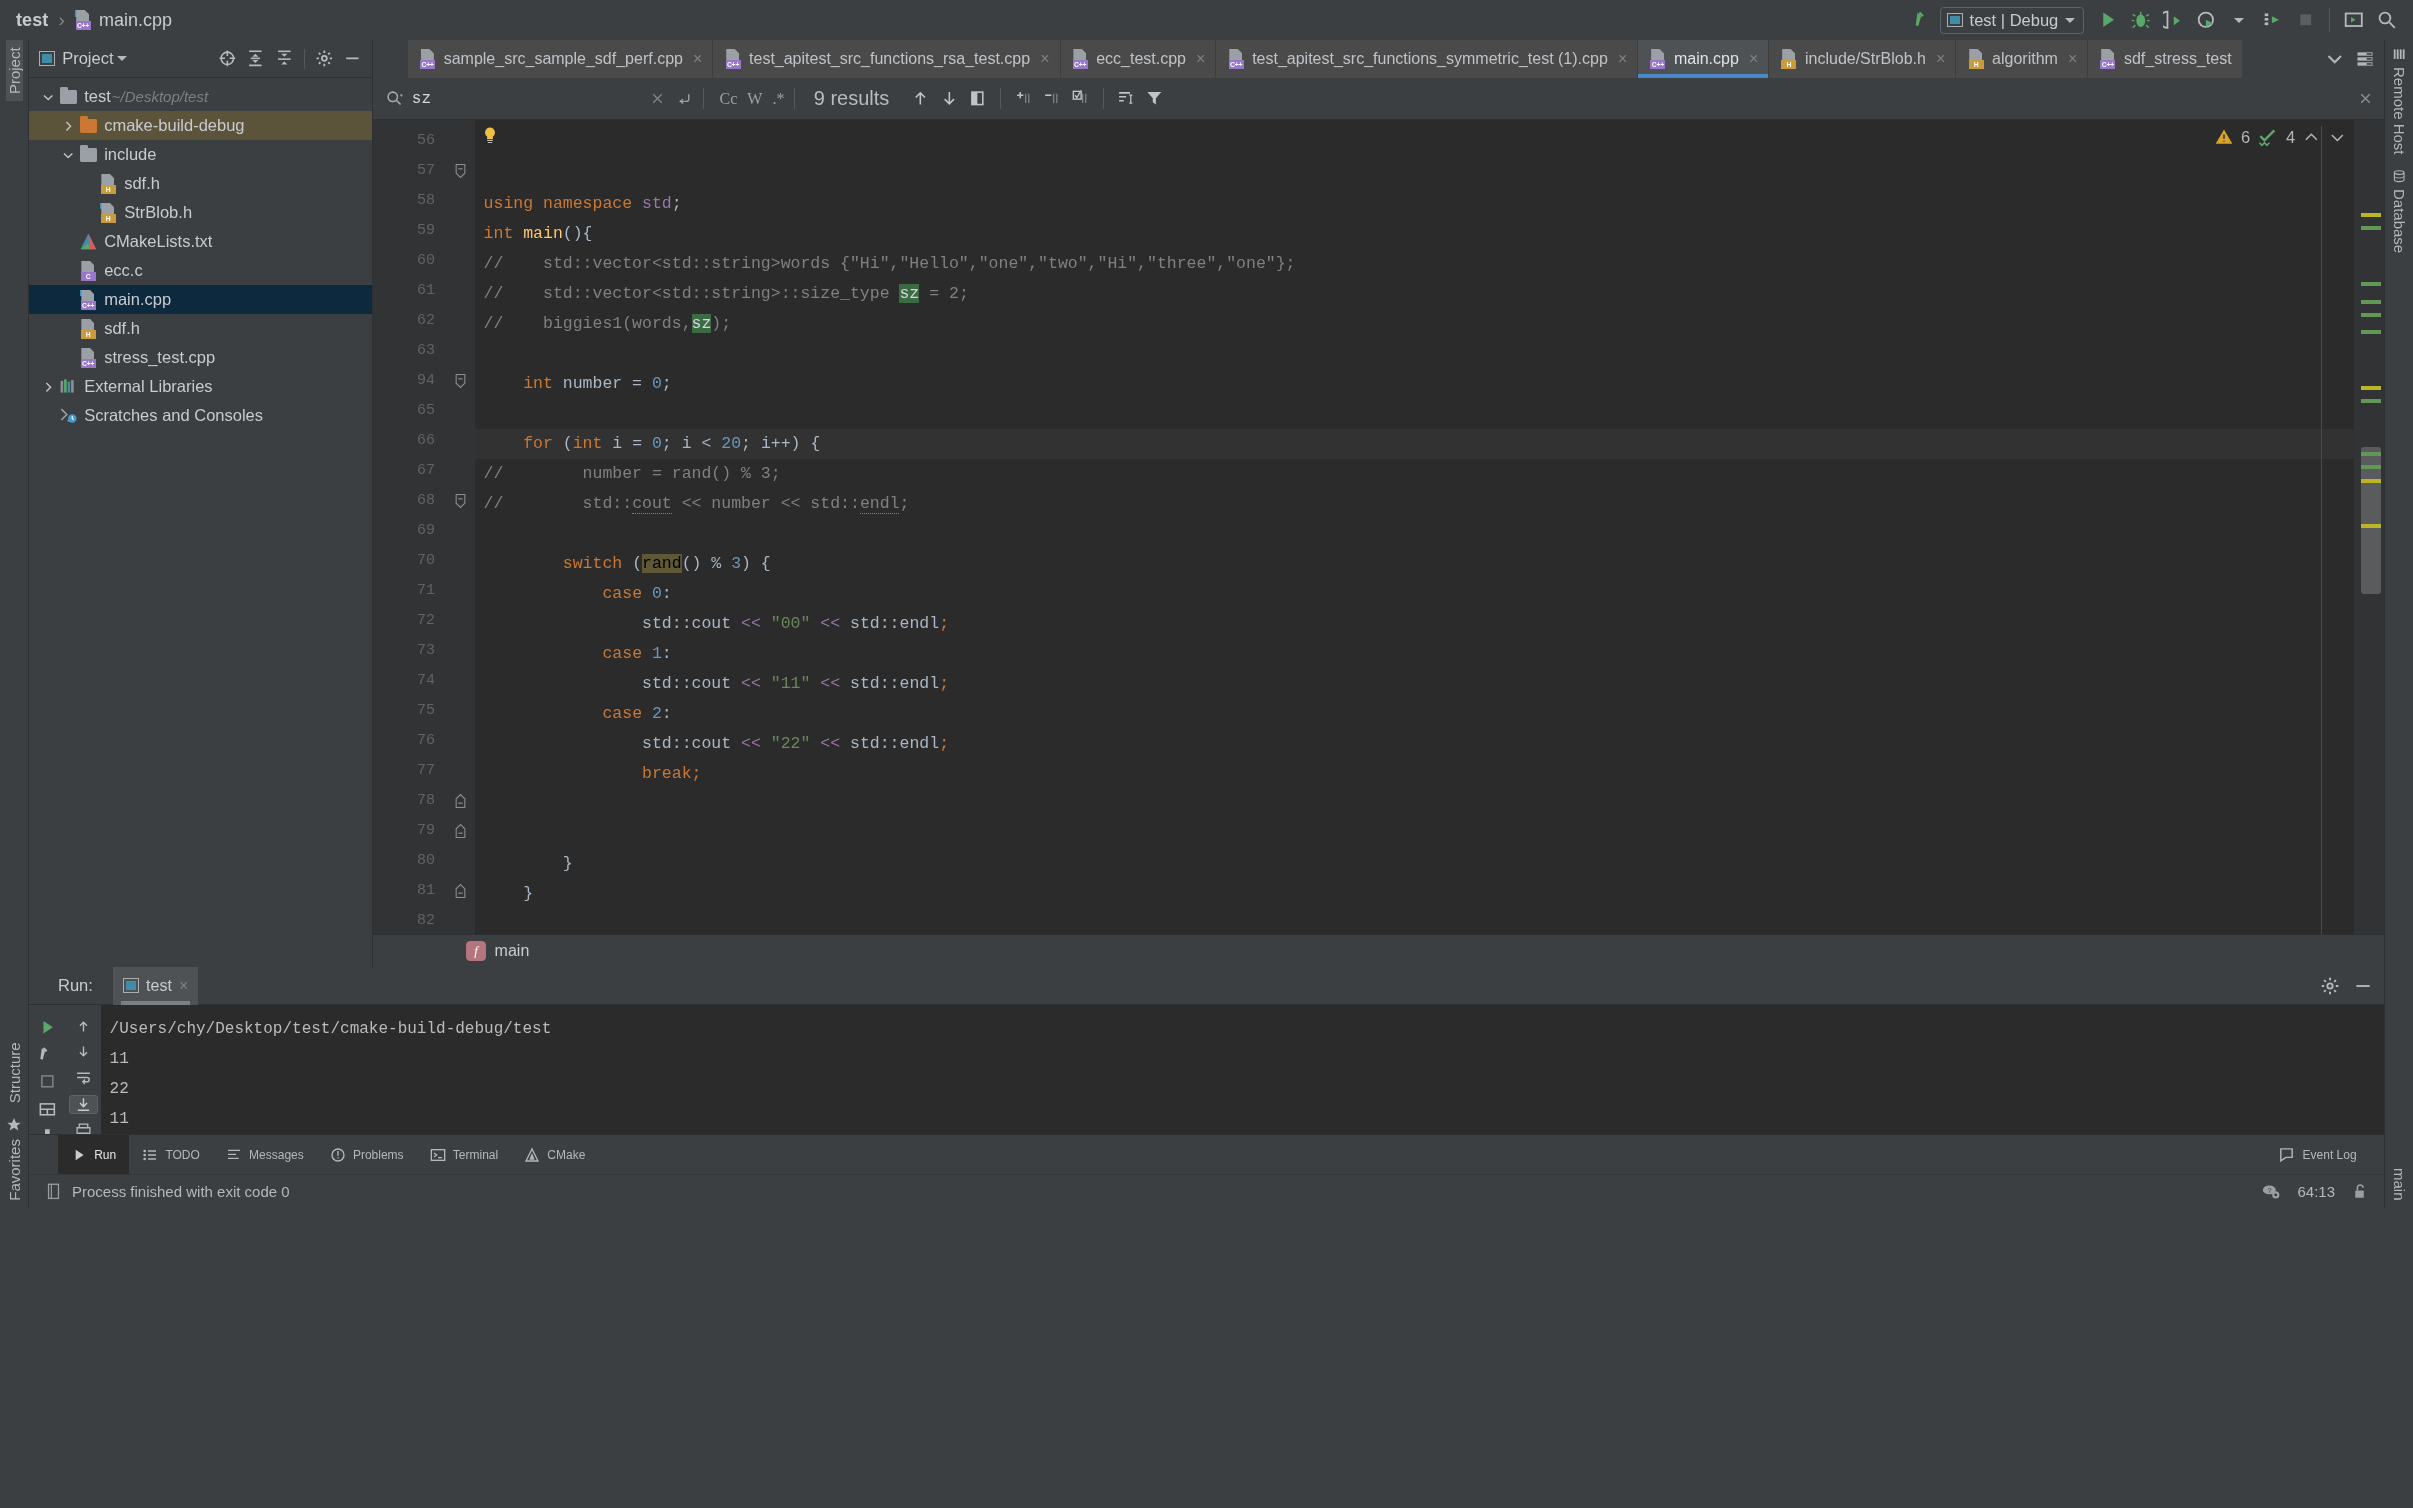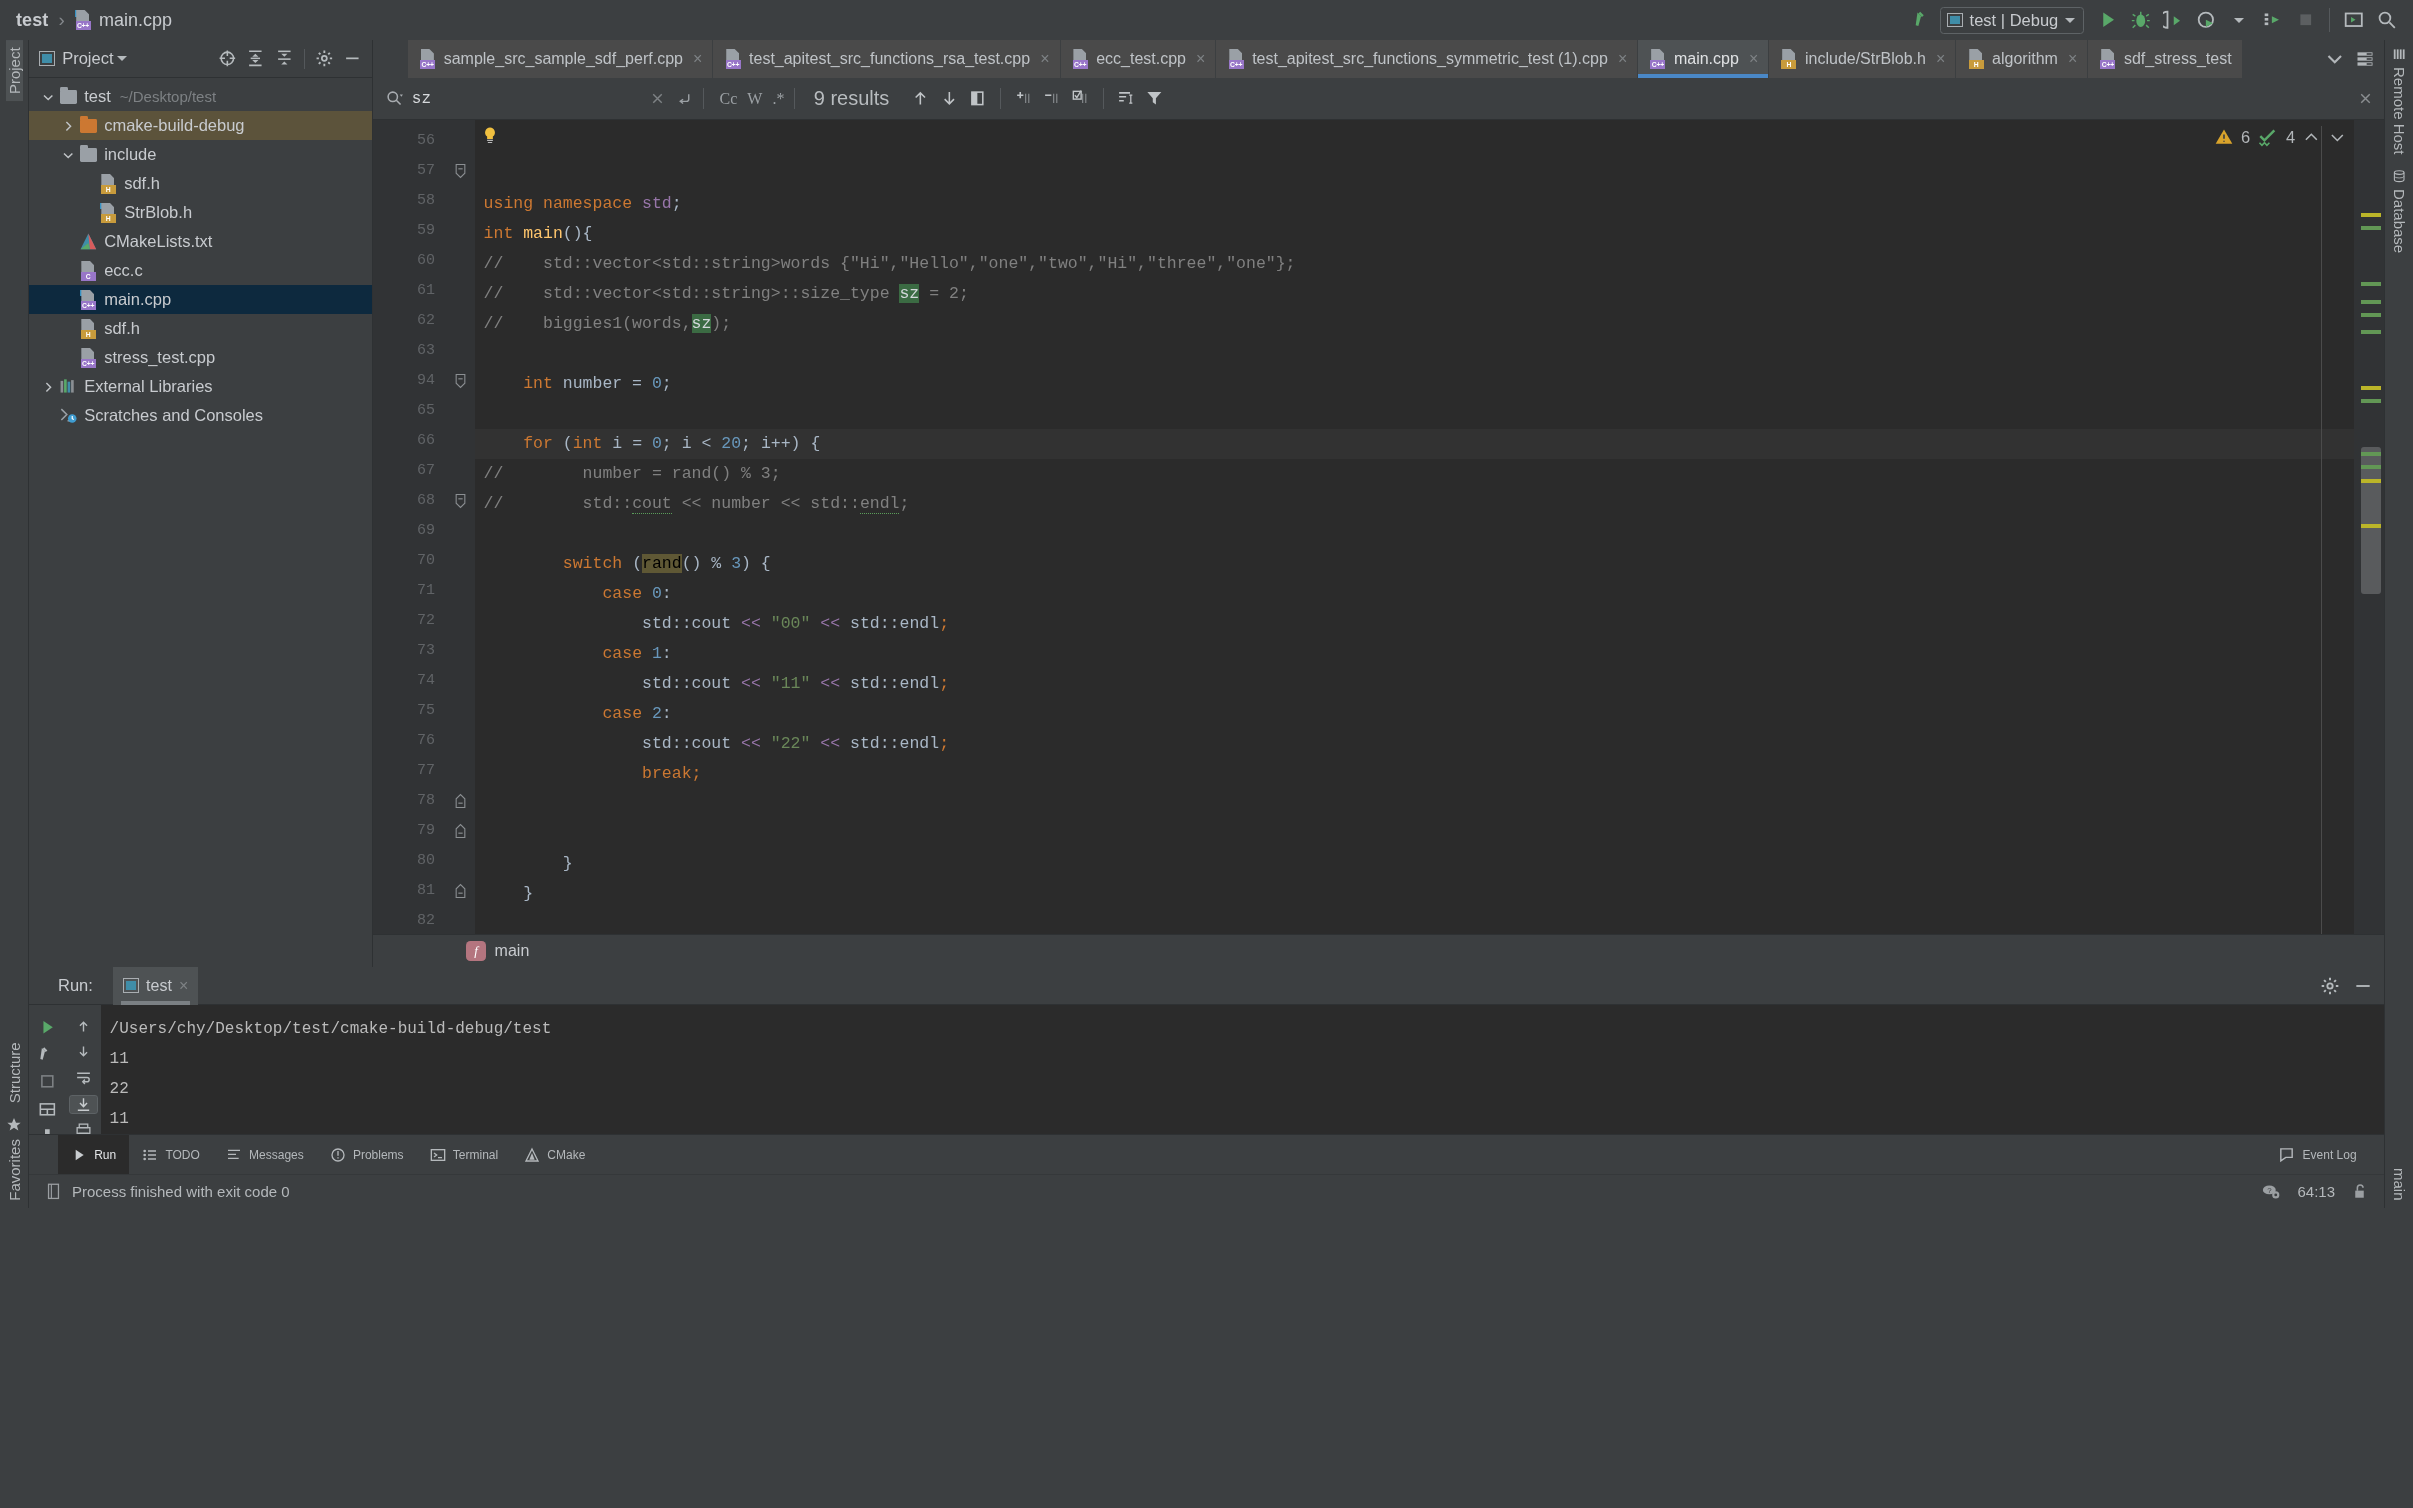--- a/index.html
+++ b/index.html
@@ -100,21 +100,21 @@
   .t-arrow svg { display: block; }
   .t-ico { width: 21.5px; flex: 0 0 21.5px; display:flex; align-items:center; justify-content:center; margin-right: 5px; }
   .folder {
     width: 17px; height: 13.6px; background: #9aa0a6; border-radius: 1.4px; position: relative;
   }
   .folder::before {
     content:''; position:absolute; left:0; top:-2.9px; width: 8px; height: 3.6px; background:#9aa0a6; border-radius: 1.4px 1.4px 0 0;
   }
   .folder.orange { background: #cc7832; }
   .folder.orange::before { background: #cc7832; }
-  .t-path { color: #7d8184; font-size: 15px; margin-left: 9px; }
+  .t-path { color: #7d8184; font-size: 15px; margin-left: 1px; font-style: italic; }
 
   
   .editor-wrap { flex: 1 1 auto; display: flex; flex-direction: column; min-width: 0; background: #2b2b2b; border-left: 0.7px solid #2e3133; }
 
   .tabs-bar { height: 38px; display: flex; align-items: stretch; background: #3c3f41; flex: 0 0 38px; padding-left: 35px; }
   .etab {
     display: flex; align-items: center; gap: 7.2px; padding: 0 10px 0 11.5px;
     background: #4a4a4a; color: #bfc3c7; font-size: 16px; white-space: nowrap; position: relative;
     border-right: 0.7px solid #3c3f41;
   }

